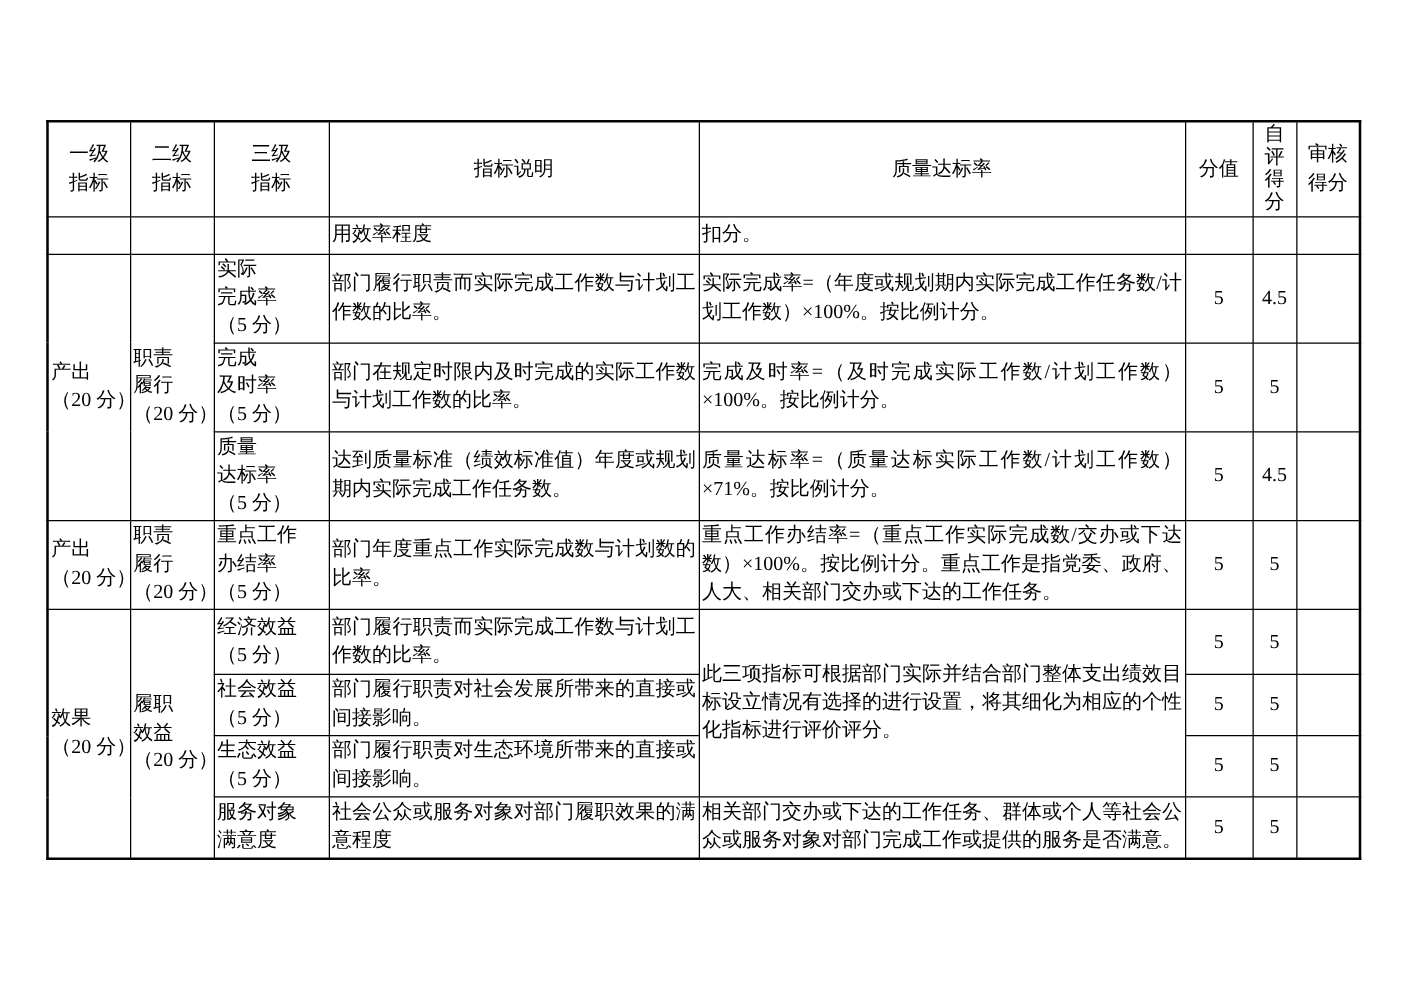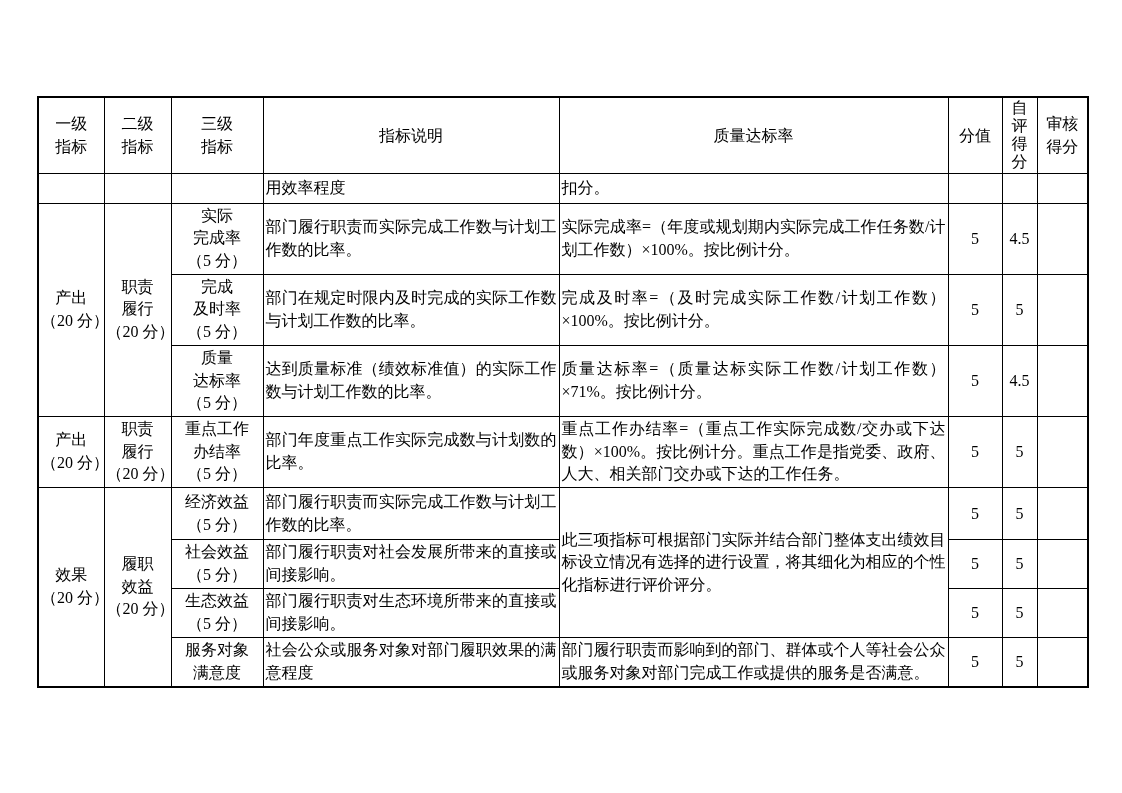--- a/index.html
+++ b/index.html
@@ -43,21 +43,20 @@
   th.vh {
     font-weight: bold;
     text-align: center;
     white-space: pre;
     line-height: 1.12;
     font-size: 15px;
     padding: 0;
   }
   
   td.lv {
-    text-align: center;
     white-space: pre;
     line-height: 1.42;
     font-size: 15.5px;
   }
   
   td.txt {
     text-align: justify;
     line-height: 1.42;
     padding: 2px 9px 2px 10px;
     margin-left: 36px;
@@ -138,21 +137,21 @@
         <td class="txt">完成及时率=（及时完成实际工作数/计划工作数）×100%。按比例计分。</td>
         <td class="num">5</td>
         <td class="num">5</td>
         <td class="num"></td>
       </tr>
 
       <tr style="height:60px">
         <td class="lv">质量
 达标率
 （5 分）</td>
-        <td class="txt">达到质量标准（绩效标准值）的实际工作数与计划工作数的比率。</td>
+        <td class="txt">达到质量标准（绩效标准值）年度或规划期内实际完成工作任务数。</td>
         <td class="txt">质量达标率=（质量达标实际工作数/计划工作数）×71%。按比例计分。</td>
         <td class="num">5</td>
         <td class="num">4.5</td>
         <td class="num"></td>
       </tr>
 
       <tr style="height:68px">
         <td class="lv">产出
 （20 分）</td>
         <td class="lv">职责
@@ -198,20 +197,20 @@
         <td class="txt">部门履行职责对生态环境所带来的直接或间接影响。</td>
         <td class="num">5</td>
         <td class="num">5</td>
         <td class="num"></td>
       </tr>
 
       <tr style="height:49px">
         <td class="lv">服务对象
 满意度</td>
         <td class="txt">社会公众或服务对象对部门履职效果的满意程度</td>
-        <td class="txt">部门履行职责而影响到的部门、群体或个人等社会公众或服务对象对部门完成工作或提供的服务是否满意。</td>
+        <td class="txt">相关部门交办或下达的工作任务、群体或个人等社会公众或服务对象对部门完成工作或提供的服务是否满意。</td>
         <td class="num">5</td>
         <td class="num">5</td>
         <td class="num"></td>
       </tr>
     </tbody>
   </table>
 </div>
 
 </body></html>

